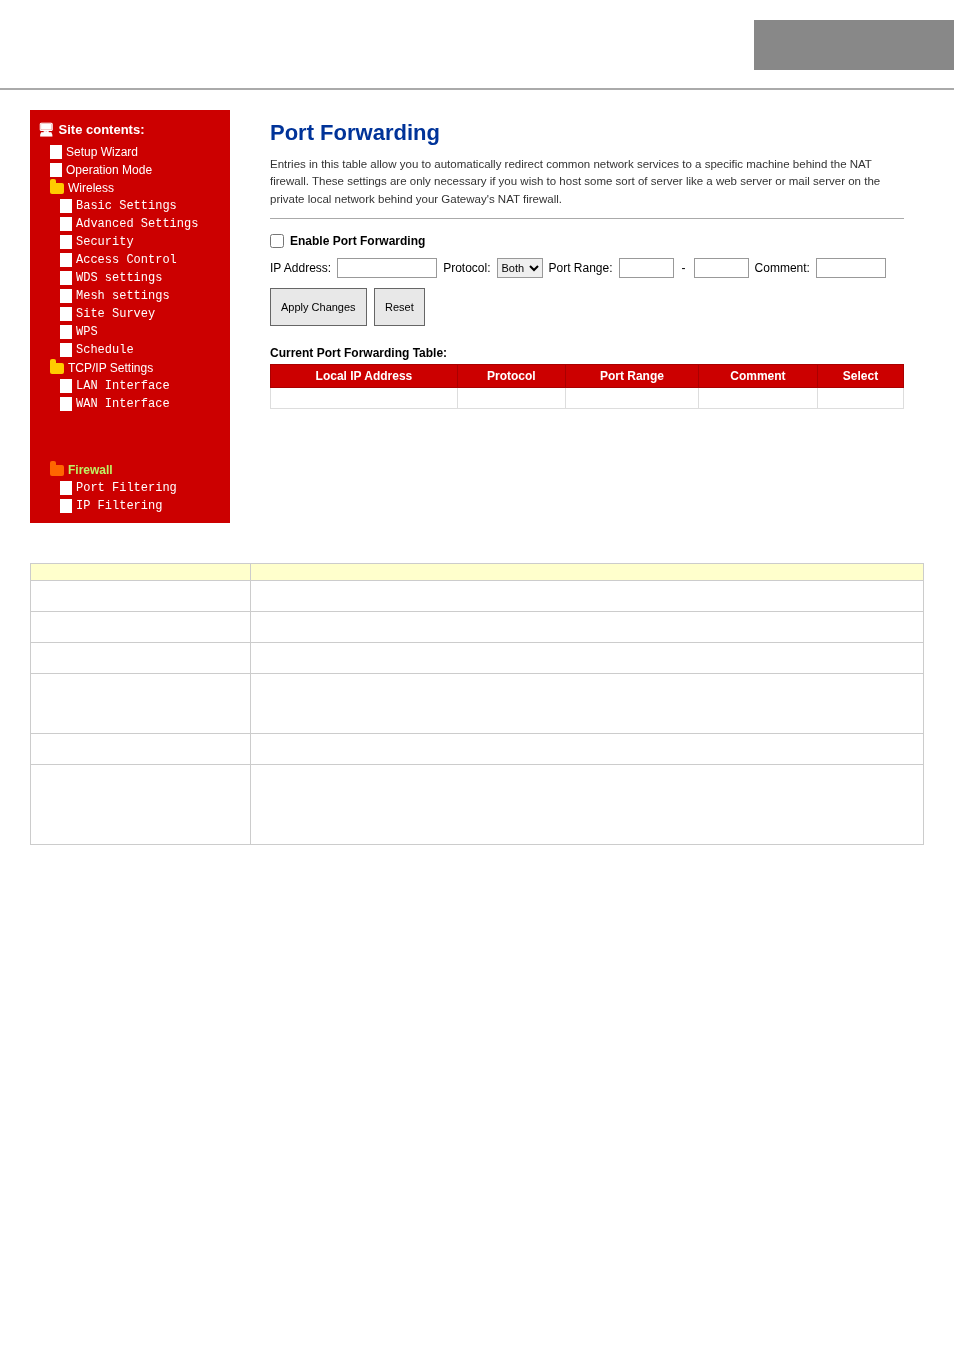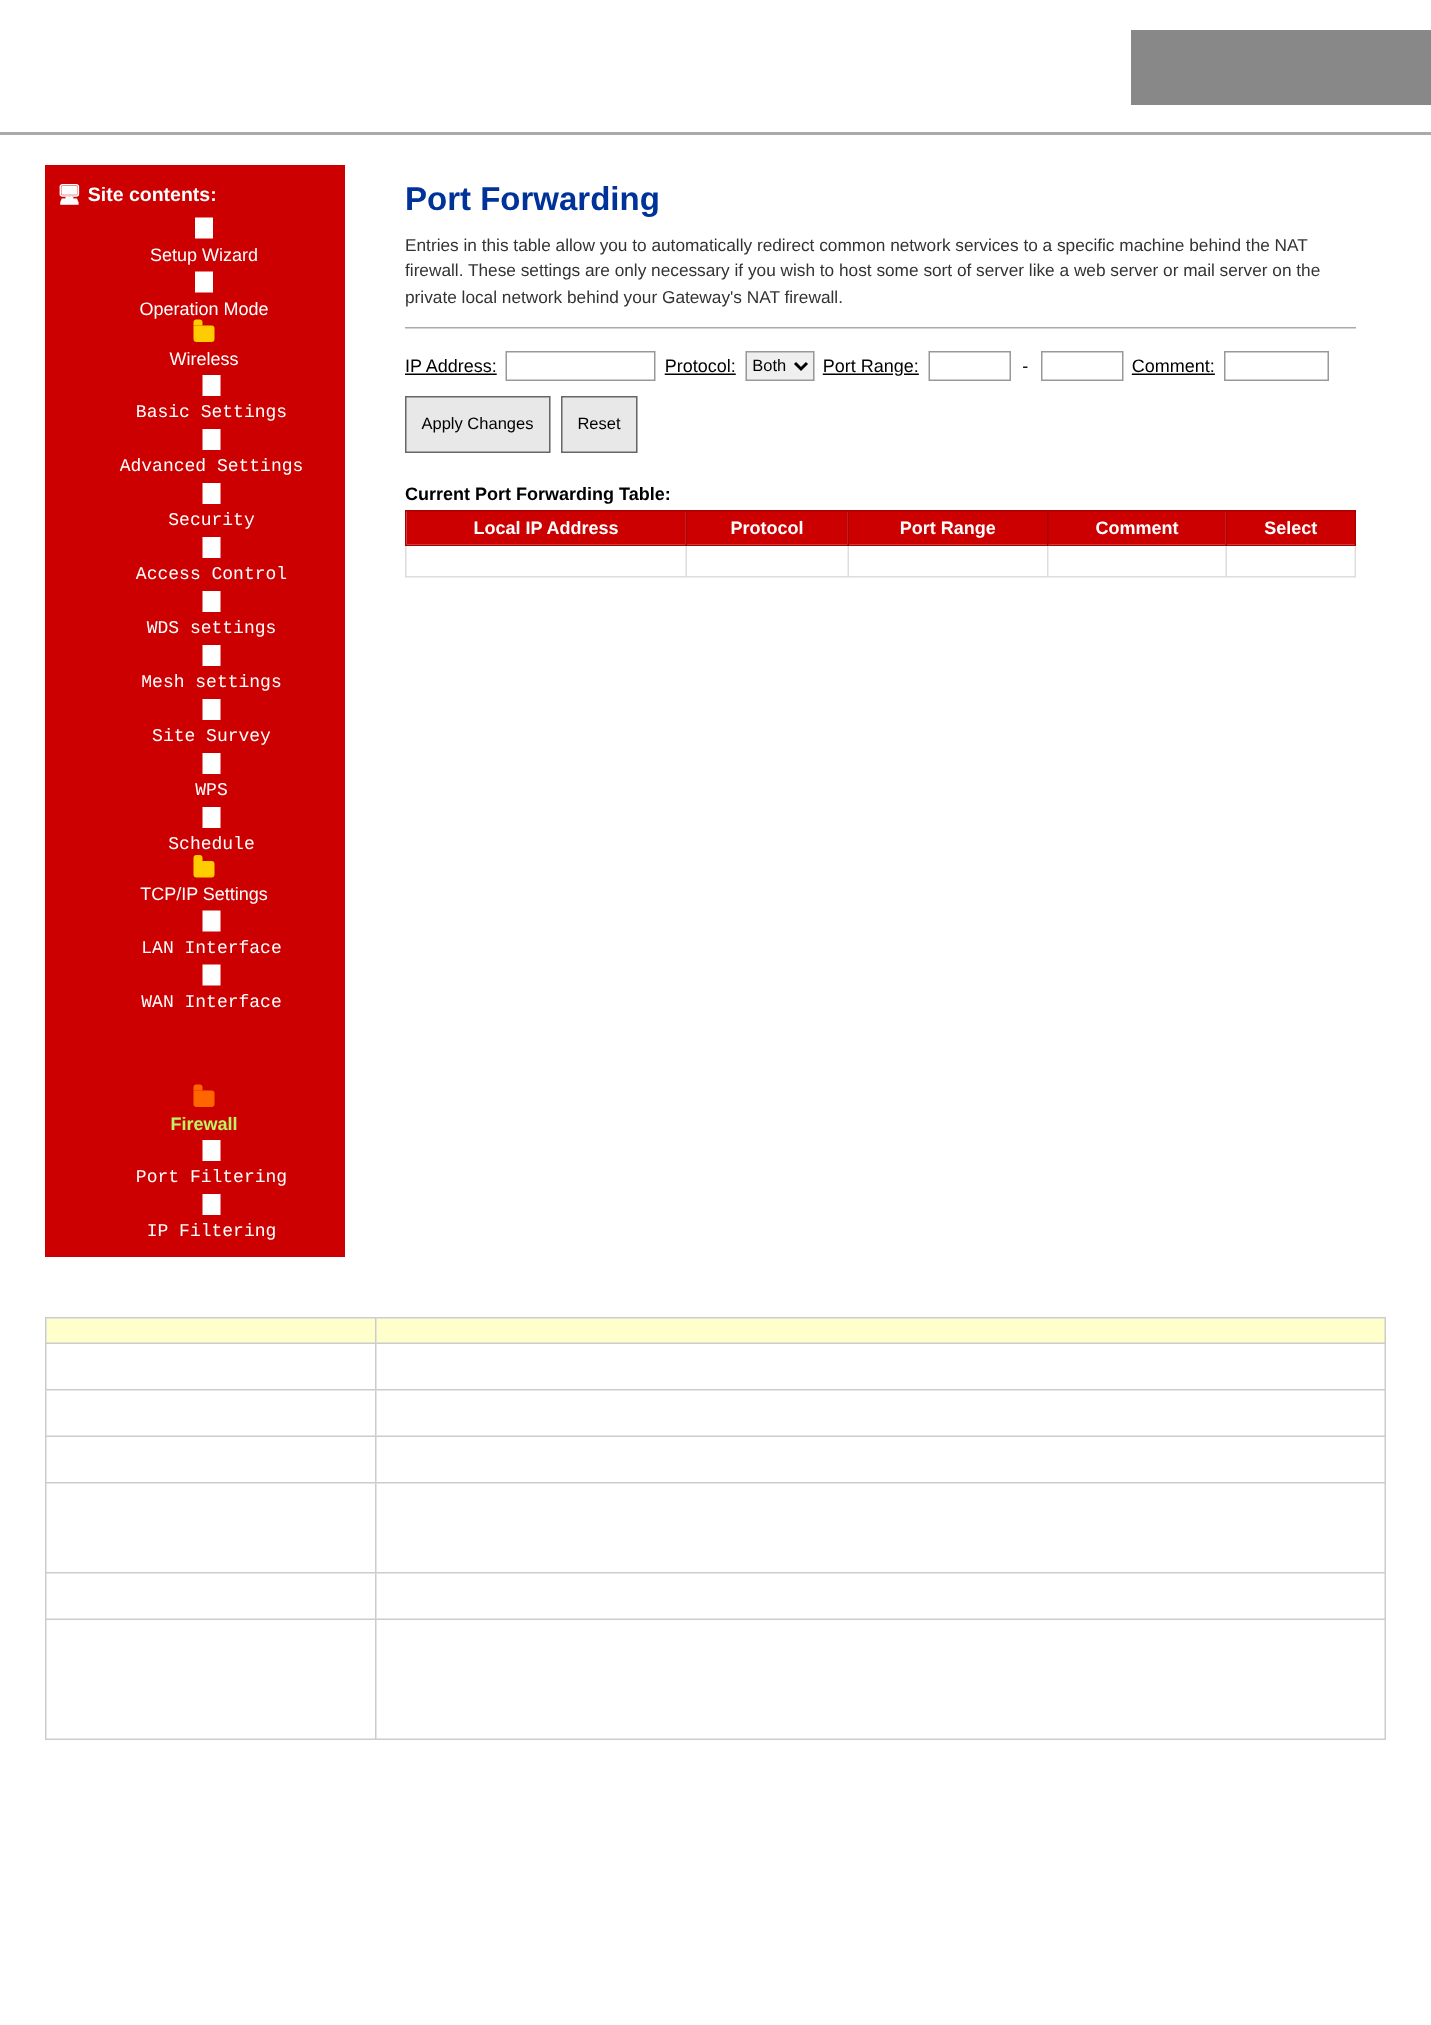--- a/index.html
+++ b/index.html
@@ -44,21 +44,20 @@
       gap: 4px;
     }
     .sidebar-item {
       display: flex;
       align-items: center;
       gap: 4px;
       padding: 2px 8px 2px 20px;
       color: #fff;
       cursor: pointer;
       font-size: 12px;
-      flex-direction: column;
     }
     .sidebar-item.sub { padding-left: 30px; font-family: Liberation Mono, monospace; }
     .sidebar-item .doc-icon {
       width: 12px; height: 14px;
       background: #fff;
       display: inline-block;
       position: relative;
       flex-shrink: 0;
     }
     .sidebar-item .doc-icon::before {
@@ -124,21 +123,21 @@
     .enable-row input[type=checkbox] { width: 14px; height: 14px; }
 
     .fields-row {
       display: flex;
       align-items: center;
       gap: 6px;
       flex-wrap: wrap;
       font-size: 12px;
       margin-bottom: 10px;
     }
-    .fields-row label { font-weight: normal; text-decoration: underline; }
+    .fields-row label { font-weight: normal; }
     .fields-row input[type=text] {
       height: 20px;
       font-size: 11px;
       padding: 1px 3px;
       border: 1px solid #999;
     }
     .fields-row select {
       height: 20px;
       font-size: 11px;
       border: 1px solid #999;
@@ -299,20 +298,24 @@
       <span class="doc-icon"></span>
       <span>IP Filtering</span>
     </div>
   </div>
 
   <div class="panel">
     <div class="page-title">Port Forwarding</div>
     <div class="description">Entries in this table allow you to automatically redirect common network services to a specific machine behind the NAT firewall. These settings are only necessary if you wish to host some sort of server like a web server or mail server on the private local network behind your Gateway's NAT firewall.</div>
 
     <div class="form-section">
+      <div class="enable-row">
+        <input type="checkbox" style="">
+        <span>Enable Port Forwarding</span>
+      </div>
 
       <div class="fields-row">
         <label>IP Address:</label>
         <input type="text" style="width: 100px;">
         <label>Protocol:</label>
         <select>
           <option>Both</option>
           <option>TCP</option>
           <option>UDP</option>
         </select>

